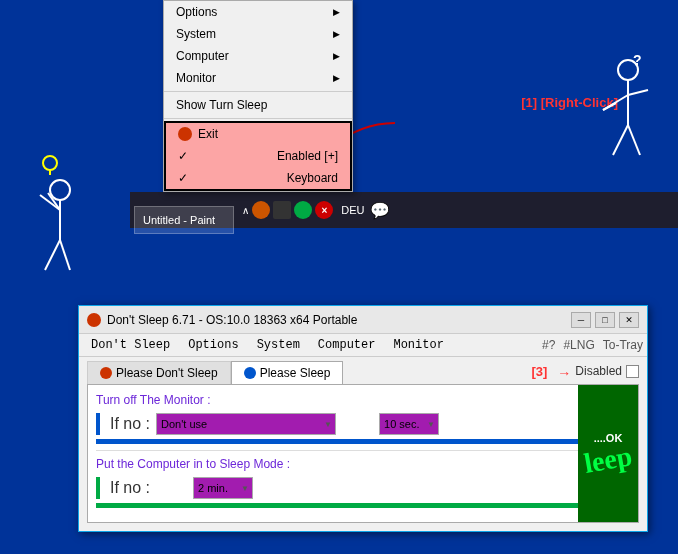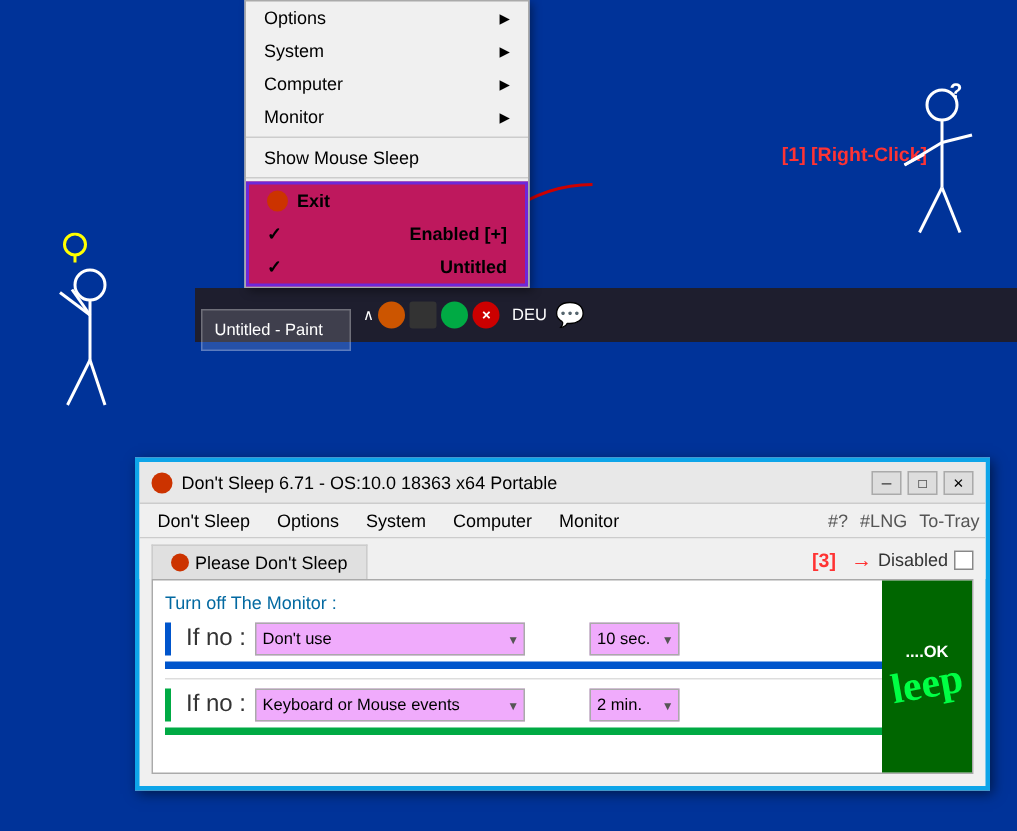--- a/index.html
+++ b/index.html
@@ -53,23 +53,22 @@
       background: #cc3300;
       border-radius: 50%;
       margin-right: 6px;
       flex-shrink: 0;
     }
     .checkmark {
       margin-right: 4px;
       color: #000;
     }
     .highlight-box {
-      border: 2px solid #6d28d9;
-      background: #be185d;
-      font-weight: bold;
+      border: 2px solid #000000;
+      background: #fca5a5;
     }
     .badge-2 {
       position: absolute;
       top: 118px;
       left: 304px;
       color: #ff3333;
       font-weight: bold;
       font-size: 14px;
       font-family: Arial, sans-serif;
     }
@@ -81,24 +80,24 @@
       right: 60px;
       color: #ff3333;
       font-weight: bold;
       font-size: 13px;
     }
 
     
     .app-window {
       position: absolute;
       top: 305px;
-      left: 90px;
+      left: 78px;
       width: 570px;
       background: #f0f0f0;
-      border: 3px solid #0ea5e9;
+      border: 1px solid #0ea5e9;
       box-shadow: 2px 2px 8px rgba(0,0,0,0.5);
     }
     .app-titlebar {
       background: #e8e8e8;
       padding: 4px 8px;
       display: flex;
       align-items: center;
       border-bottom: 1px solid #ccc;
       height: 28px;
     }
@@ -143,20 +142,21 @@
     }
     .menu-items-left {
       display: flex;
       gap: 2px;
     }
     .menu-item {
       padding: 2px 8px;
       cursor: pointer;
       font-size: 12px;
       color: #000;
+      font-family: Liberation Mono, monospace;
     }
     .menu-items-right {
       display: flex;
       gap: 8px;
       font-size: 12px;
       color: #333;
     }
     .menu-item-right {
       cursor: pointer;
       color: #555;
@@ -216,39 +216,39 @@
       font-weight: bold;
       font-size: 13px;
       margin-right: 6px;
     }
     .arrow-3 {
       color: #ff3333;
       font-size: 14px;
     }
     .section-label {
       font-size: 12px;
-      color: #0369a1;
+      color: #6d28d9;
       margin-bottom: 6px;
     }
     .control-row {
       display: flex;
       align-items: center;
       gap: 6px;
       margin-bottom: 4px;
     }
     .if-no-label {
       font-size: 16px;
       color: #333;
       white-space: nowrap;
       margin-left: 20px;
     }
     .select-wide {
       height: 22px;
       border: 1px solid #aaa;
-      background: #f0abfc;
+      background: #a21caf;
       font-size: 11px;
       padding: 1px 4px;
       cursor: pointer;
       appearance: none;
       -webkit-appearance: none;
       padding-right: 18px;
       position: relative;
     }
     .select-wrapper {
       position: relative;
@@ -337,38 +337,38 @@
       <span>System</span>
     </div>
     <div class="context-menu-item has-arrow">
       <span>Computer</span>
     </div>
     <div class="context-menu-item has-arrow">
       <span>Monitor</span>
     </div>
     <div class="context-menu-divider"></div>
     <div class="context-menu-item">
-      <span>Show Mouse Sleep</span>
+      <span>Show Turn Sleep</span>
     </div>
     <div class="context-menu-divider"></div>
 
     <div class="highlight-box">
       <div class="context-menu-item exit-item">
         <span style="display:flex;align-items:center;">
           <span class="exit-icon"></span>
           <span>Exit</span>
         </span>
       </div>
       <div class="context-menu-item">
         <span class="checkmark">✓</span>
         <span>Enabled [+]</span>
       </div>
       <div class="context-menu-item">
         <span class="checkmark">✓</span>
-        <span>Untitled</span>
+        <span>Keyboard</span>
       </div>
     </div>
   </div>
 
   <div class="badge-2">[2]</div>
 
   <div class="annotation-1">[1]  [Right-Click]</div>
 
   <div class="stick-figure-right">
     <svg width="80" height="130" viewBox="0 0 80 130">
@@ -458,20 +458,24 @@
         <span class="menu-item-right">#?</span>
         <span class="menu-item-right">#LNG</span>
         <span class="menu-item-right">To-Tray</span>
       </div>
     </div>
 
     <div class="tabs-row">
       <div class="tab">
         <div class="tab-icon red"></div>
         <span>Please Don't Sleep</span>
+      </div>
+      <div class="tab active">
+        <div class="tab-icon blue"></div>
+        <span>Please Sleep</span>
       </div>
 
       <div class="disabled-badge">
         <span class="annotation-3">[3]</span>
         <span class="arrow-3">→</span>
         <span>Disabled</span>
         <div class="disabled-checkbox"></div>
       </div>
     </div>
 
@@ -492,28 +496,24 @@
               <option>10 sec.</option>
             </select>
           </div>
         </div>
         <div class="progress-bar-container"></div>
       </div>
 
       <div class="section-divider"></div>
 
       <div>
+        <div class="section-label">Put the Computer in to Sleep Mode :</div>
         <div class="control-row">
           <div style="width:4px;height:22px;background:#00aa44;"></div>
           <span class="if-no-label" style="margin-left:4px;">If no :</span>
-          <div class="select-wrapper">
-            <select class="select-wide main-select">
-              <option>Keyboard or Mouse events</option>
-            </select>
-          </div>
           <div class="select-wrapper">
             <select class="select-wide time-select">
               <option>2 min.</option>
             </select>
           </div>
         </div>
         <div class="progress-bar-green"></div>
       </div>
 
       <div class="side-image">

